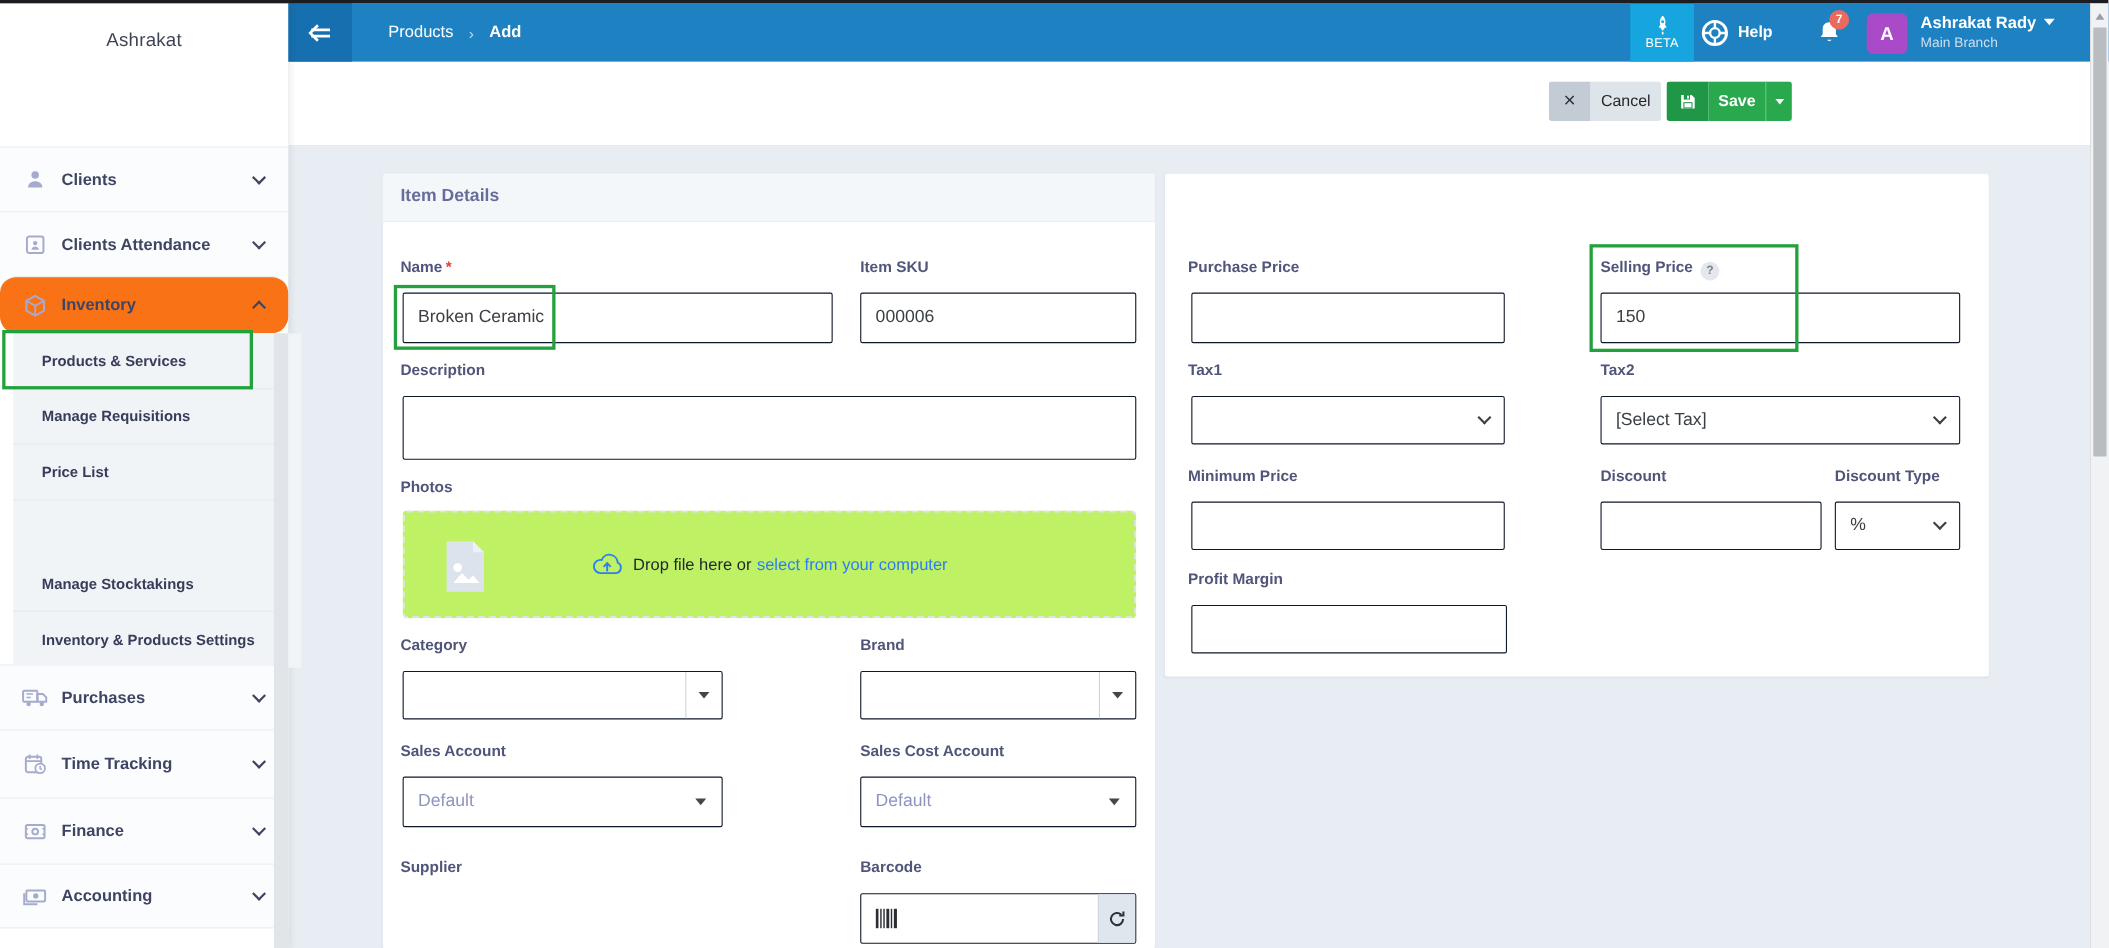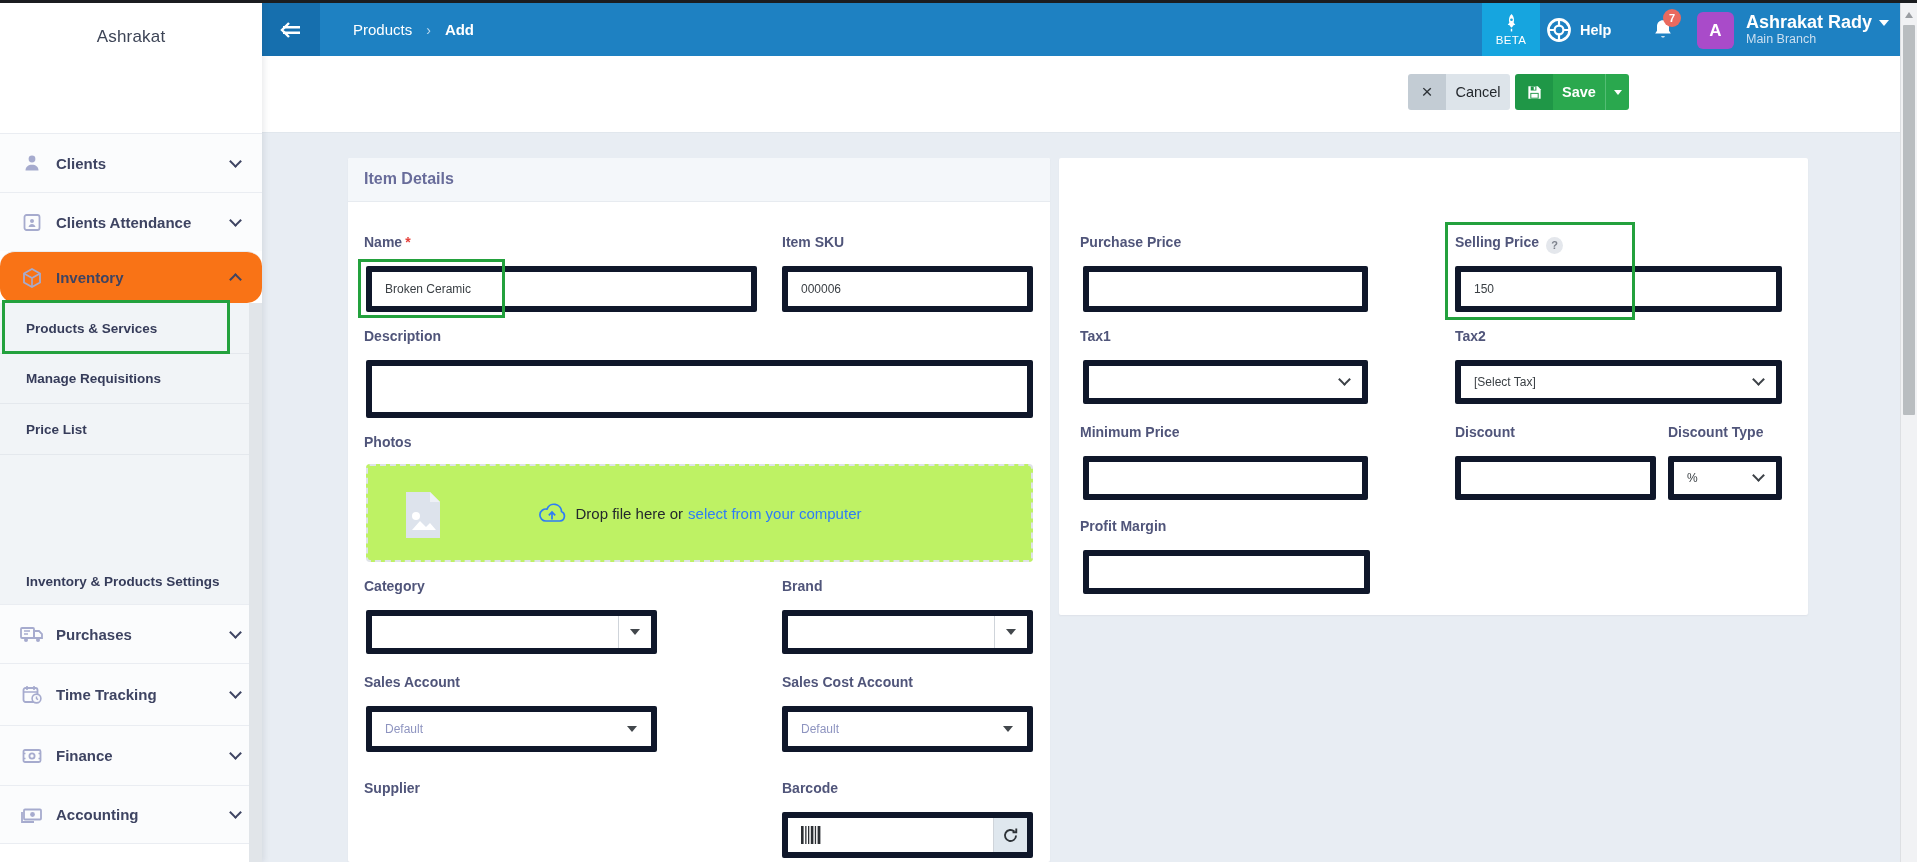--- a/index.html
+++ b/index.html
@@ -12,40 +12,40 @@
 
   
   .sidebar{left:0;top:3px;width:262px;height:859px;background:#fff;z-index:50;box-shadow:2px 0 6px rgba(40,50,70,.10);}
   .brand{left:0;top:24px;width:262px;text-align:center;font-size:17px;color:#3d4456;letter-spacing:.2px;}
   .srow{left:0;width:262px;height:59px;border-top:1px solid #eaedf2;background:#fbfcfd;display:flex;align-items:center;cursor:pointer;}
   .srow.open{background:#f97316;border-radius:15px;}
   .srow .sicon{position:absolute;left:19px;width:26px;height:26px;display:flex;align-items:center;justify-content:center;}
   .srow .slab{position:absolute;left:56px;font-size:15px;font-weight:600;color:#3e4462;}
   .chev{position:absolute;left:231px;width:9px;height:9px;border-right:2px solid #3e4462;border-bottom:2px solid #3e4462;transform:rotate(45deg);margin-top:-4px;}
   .chev.up{transform:rotate(-135deg);margin-top:4px;}
-  .submenu{left:0;top:300px;width:262px;height:304px;background:#f1f4f7;text-align:right;}
+  .submenu{left:12px;top:300px;width:262px;height:304px;background:#f1f4f7;text-align:right;}
   .subrow{position:absolute;left:0;width:249px;height:51px;border-bottom:1px solid #e4e8ed;display:flex;align-items:center;cursor:pointer;}
   .subrow span{margin-left:26px;font-size:13.5px;font-weight:700;color:#363c5a;}
   .sgutter{left:249px;top:300px;width:13px;height:562px;background:#e1e5e9;}
   .annotation{border:3px solid #23a13d;z-index:40;pointer-events:none;}
 
   
   .topbar{left:262px;top:3px;width:1882px;height:53px;background:#1e81c2;z-index:20;}
   .collapse-btn{left:0;top:0;width:58px;height:53px;background:#166fae;display:flex;align-items:center;justify-content:center;cursor:pointer;}
   .crumb{left:91px;top:0;height:53px;display:flex;align-items:center;color:#fff;font-size:15px;}
   .crumb .sep{margin:0 14px;color:#bcd9ee;font-size:14px;}
   .crumb .cur{font-weight:700;}
   .beta{left:1220px;top:0;width:58px;height:53px;background:#16a5df;display:flex;flex-direction:column;align-items:center;justify-content:center;cursor:pointer;}
   .beta .btxt{color:#fff;font-size:11.5px;font-weight:400;margin-top:2px;letter-spacing:.3px;}
   .helpwrap{left:1284px;top:0;height:53px;display:flex;align-items:center;cursor:pointer;}
   .helpwrap .htxt{color:#fff;font-size:14.5px;margin-left:8px;font-weight:600;}
   .bellwrap{left:1384px;top:0;height:53px;width:34px;display:flex;align-items:center;justify-content:center;cursor:pointer;}
   .badge{left:1401px;top:6px;min-width:18px;height:18px;border-radius:9px;background:#e96a5f;color:#fff;font-size:11px;font-weight:700;display:flex;align-items:center;justify-content:center;padding:0 4px;z-index:5;}
   .avatar{left:1435px;top:9px;width:37px;height:37px;border-radius:6px;background:#a94bc9;color:#fff;font-size:17px;font-weight:700;display:flex;align-items:center;justify-content:center;cursor:pointer;}
-  .uname{left:1484px;top:9px;color:#fff;font-size:18px;font-weight:700;white-space:nowrap;cursor:pointer;}
+  .uname{left:1484px;top:9px;color:#fff;font-size:15px;font-weight:700;white-space:nowrap;cursor:pointer;}
   .ucaret{display:inline-block;width:0;height:0;border-left:5px solid transparent;border-right:5px solid transparent;border-top:6px solid #fff;margin-left:7px;vertical-align:2px;}
   .ubranch{left:1484px;top:29px;color:#cbdff0;font-size:12.5px;}
 
   
   .toolbar{left:262px;top:56px;width:1638px;height:77px;background:#fff;border-bottom:1px solid #e1e7ed;z-index:10;}
   .btn{display:flex;align-items:stretch;height:36px;border-radius:3px;overflow:hidden;cursor:pointer;font-size:14.5px;}
   .btn-cancel{left:1146px;top:18px;}
   .btn-cancel .seg-i{width:38px;background:#c3ccd4;display:flex;align-items:center;justify-content:center;color:#2e3338;font-size:19px;}
   .btn-cancel .seg-t{width:64px;background:#dde4ea;display:flex;align-items:center;justify-content:center;color:#24282d;}
   .btn-save{left:1253px;top:18px;}
@@ -54,21 +54,21 @@
   .btn-save .seg-d{width:24px;background:#2aa84e;border-left:1px solid #54bd74;display:flex;align-items:center;justify-content:center;}
   .dcaret{width:0;height:0;border-left:4.5px solid transparent;border-right:4.5px solid transparent;border-top:5.5px solid #fff;}
 
   
   .content{left:262px;top:133px;width:1638px;height:729px;background:#e8edf3;}
   .panel{position:absolute;background:#fff;border-radius:2px;box-shadow:0 1px 2px rgba(60,70,90,.06);}
   .panel-h{position:absolute;left:0;top:0;right:0;height:44px;background:#f4f7fa;border-bottom:1px solid #e7ebf0;border-radius:2px 2px 0 0;}
   .panel-h span{position:absolute;left:16px;top:12px;font-size:16px;font-weight:700;color:#686c9a;}
   .lbl{position:absolute;font-size:14px;font-weight:700;color:#50557a;white-space:nowrap;}
   .req{color:#e5403a;margin-left:3px;}
-  .inp{position:absolute;background:#fff;border:6px solid #0f172a;border-radius:2px;display:flex;align-items:center;padding:0 13px;font-size:12px;color:#3b4045;}
+  .inp{position:absolute;background:#fff;border:1px solid #0f172a;border-radius:2px;display:flex;align-items:center;padding:0 13px;font-size:16px;color:#3b4045;}
   .inp.muted{color:#8e94c0;}
   .sel-arrowbox{position:absolute;right:0;top:0;bottom:0;width:33px;border-left:1px solid #cfd4da;display:flex;align-items:center;justify-content:center;}
   .tri{width:0;height:0;border-left:5px solid transparent;border-right:5px solid transparent;border-top:6px solid #42474c;}
   .thinchev{position:absolute;right:13px;top:50%;margin-top:-7px;width:9px;height:9px;border-right:2px solid #3c4147;border-bottom:2px solid #3c4147;transform:rotate(45deg);}
   .dropzone{position:absolute;border:2px dashed #dfe3e8;border-radius:4px;background:#bef264;}
   .dz-line{position:absolute;left:0;right:0;top:50%;transform:translateY(-50%);display:flex;align-items:center;justify-content:center;font-size:15px;color:#23282d;}
   .dz-link{color:#2e7cf6;margin-left:5px;cursor:pointer;}
   .helpq{display:inline-flex;width:17px;height:17px;border-radius:50%;background:#e4e7ec;color:#7d828c;font-size:11px;font-weight:700;align-items:center;justify-content:center;margin-left:7px;vertical-align:-2px;cursor:pointer;}
   .refresh-seg{position:absolute;right:0;top:0;bottom:0;width:34px;background:#dfe7ee;display:flex;align-items:center;justify-content:center;cursor:pointer;border-left:1px solid #cfd4da;}
 
@@ -122,20 +122,23 @@
 
     <div class="abs submenu">
       <div class="subrow" style="top:0;height:51px">
         <span>Products &amp; Services</span>
       </div>
       <div class="subrow" style="top:51px;height:50px">
         <span>Manage Requisitions</span>
       </div>
       <div class="subrow" style="top:101px;height:51px">
         <span>Price List</span>
+      </div>
+      <div class="subrow" style="top:202px;height:51px">
+        <span>Manage Stocktakings</span>
       </div>
       <div class="subrow" style="top:253px;height:51px">
         <span>Inventory &amp; Products Settings</span>
       </div>
     </div>
 
     <div class="abs annotation" style="left:2px;top:297px;width:228px;height:54px"></div>
 
     <div class="abs srow" style="top:601px">
       <span class="sicon">

